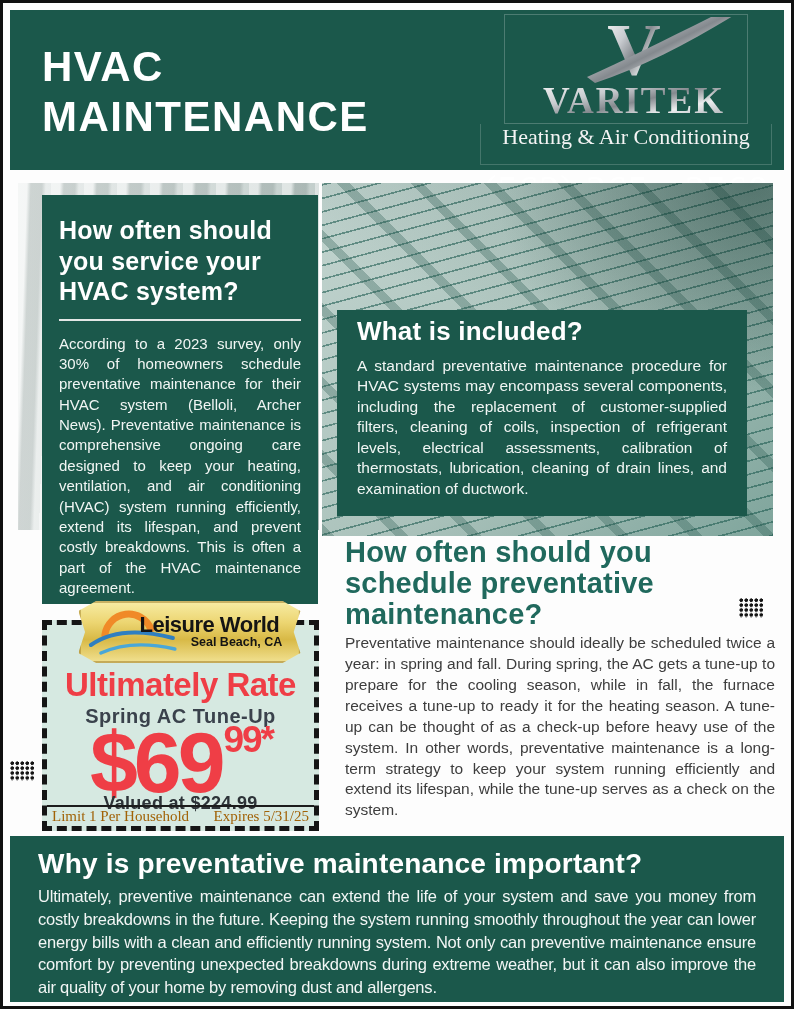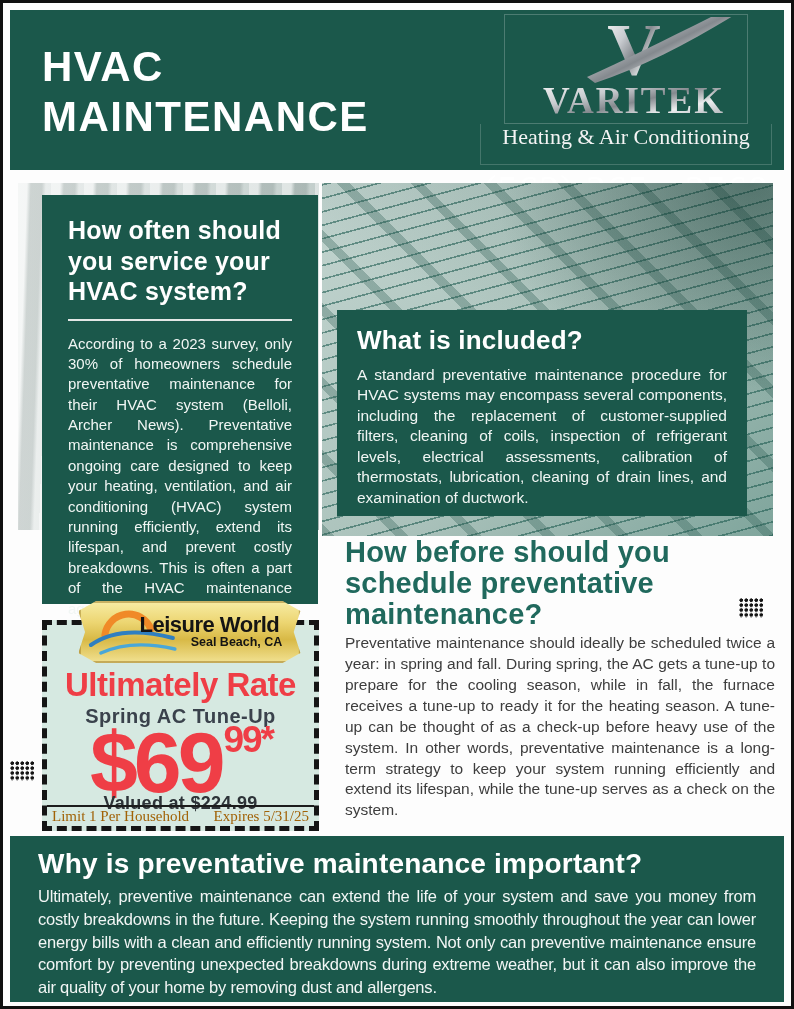--- a/index.html
+++ b/index.html
@@ -53,36 +53,36 @@
       radial-gradient(ellipse at 95% 0%, rgba(13,51,44,0.45), transparent 42%),
       linear-gradient(200deg, rgba(16,56,48,0.18), transparent 45%),
       repeating-linear-gradient(45deg, rgba(38,88,78,0.30) 0 9px, transparent 9px 52px),
       repeating-linear-gradient(345deg, rgba(23,86,75,0.55) 0 1.6px, transparent 1.6px 13px),
       linear-gradient(135deg, #c2d4cf 0%, #a9c1ba 55%, #7fa59c 100%);
   }
 
   
   .left-box {
     position:absolute; left:39px; top:192px; width:276px; height:409px;
-    background:#1b584b; color:#ffffff; padding:20px 26px 0;
+    background:#1b584b; color:#ffffff; padding:20px 17px 0;
   }
   .left-box h2 {
     font-size:25px; font-weight:700; line-height:1.22; letter-spacing:0.2px;
   }
   .left-box hr {
     border:none; border-top:2px solid #e3e7e6; margin:12px 0 13px;
   }
   .box-body {
     font-size:15px; line-height:1.36; text-align:justify; color:#f1f6f4;
   }
 
   
   .included-box {
     position:absolute; left:334px; top:307px; width:410px; height:206px;
-    background:#1b584b; color:#ffffff; padding:15px 20px 0;
+    background:#1b584b; color:#ffffff; padding:6px 20px 0;
   }
   .included-box h2 {
     font-size:26px; font-weight:700; margin-bottom:9px; letter-spacing:0.2px;
   }
   .included-box .box-body { font-size:15.5px; line-height:1.32; }
 
   
   .schedule-heading {
     position:absolute; left:342px; top:534px; width:400px;
     color:#20695d; font-size:29px; font-weight:700; line-height:1.07;
@@ -200,21 +200,21 @@
     <h2>How often should you service your HVAC system?</h2>
     <hr>
     <p class="box-body">According to a 2023 survey, only 30% of homeowners schedule preventative maintenance for their HVAC system (Belloli, Archer News).  Preventative maintenance is  comprehensive ongoing care designed to keep your heating, ventilation, and air conditioning (HVAC) system running efficiently, extend its lifespan, and prevent costly breakdowns. This is often a part of the HVAC maintenance agreement.</p>
   </div>
 
   <div class="included-box">
     <h2>What is included?</h2>
     <p class="box-body">A standard preventative maintenance procedure for HVAC systems may encompass several components, including the replacement of customer-supplied filters, cleaning of coils, inspection of refrigerant levels, electrical assessments, calibration of thermostats, lubrication, cleaning of drain lines, and examination of ductwork.</p>
   </div>
 
-  <div class="schedule-heading">How before should you schedule preventative maintenance?</div>
+  <div class="schedule-heading">How often should you schedule preventative maintenance?</div>
   <div class="schedule-body">Preventative maintenance should ideally be scheduled twice a year: in spring and fall. During spring, the AC gets a tune-up to prepare for the cooling season, while in fall, the furnace receives a tune-up to ready it for the heating season. A tune-up can be thought of as a check-up before heavy use of the system. In other words, preventative maintenance is a long-term strategy to keep your system running efficiently and extend its lifespan, while the tune-up serves as a check on the system.</div>
 
   <div class="dots dots-right"></div>
   <div class="dots dots-left"></div>
 
   <div class="coupon">
     <div class="badge">
       <svg class="badge-art" width="92" height="54" viewBox="0 0 92 54">
         <path d="M18,30 A24,24 0 0 1 64,24" fill="none" stroke="#f08a28" stroke-width="7" stroke-linecap="round"></path>
         <path d="M4,40 C24,26 52,24 86,33" fill="none" stroke="#2f7fc0" stroke-width="4" stroke-linecap="round"></path>

